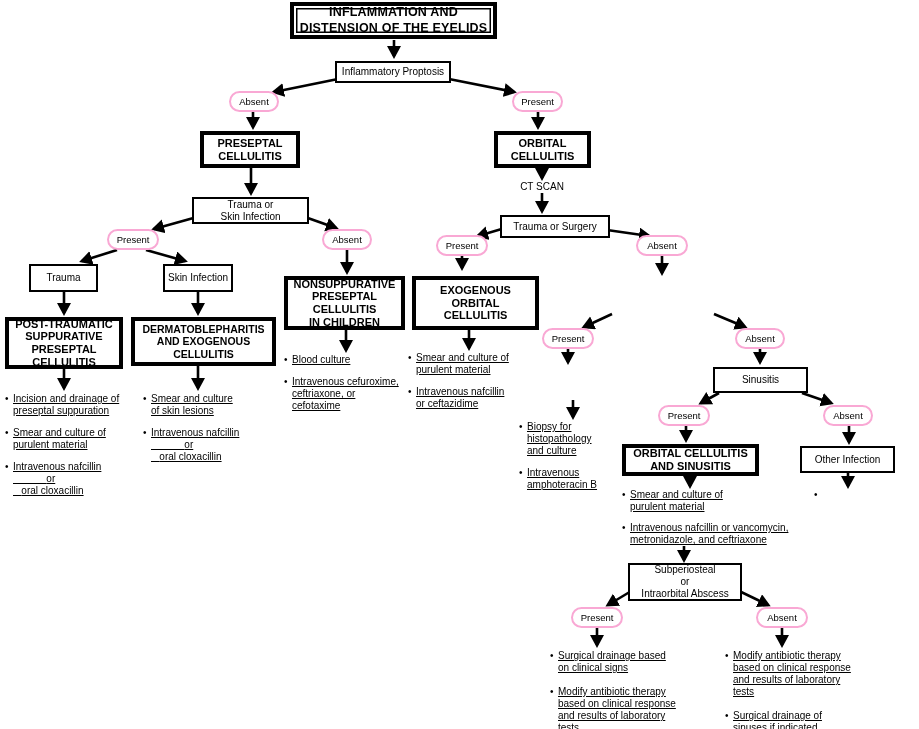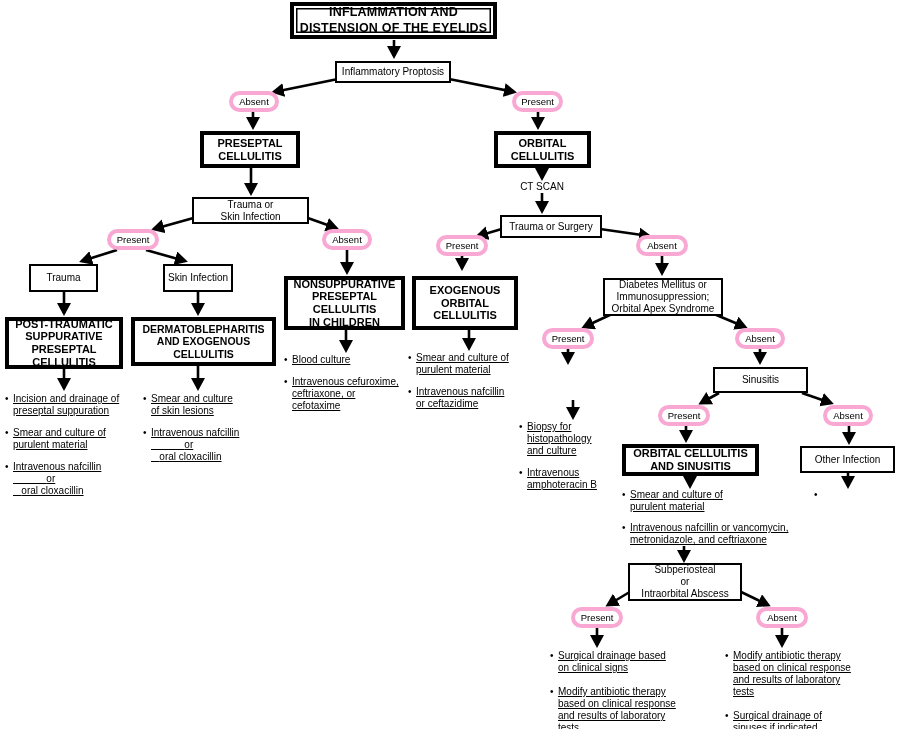--- a/index.html
+++ b/index.html
@@ -15,21 +15,21 @@
     white-space:pre-line;font-size:10px;line-height:1.18;box-sizing:border-box;
     padding:1px 2px;
   }
   .thick{border-width:4px;font-weight:bold;font-size:11px;line-height:1.16;}
   .titlebox{
     border:4px solid #000;
     box-shadow:inset 0 0 0 2px #fff, inset 0 0 0 3.5px #000;
     font-weight:bold;font-size:12.5px;line-height:1.25;letter-spacing:.2px;
   }
   .pill{
-    position:absolute;background:#fff;border:4px solid #f9a8d4;border-radius:11px;
+    position:absolute;background:#fff;border:2px solid #f9a8d4;border-radius:11px;
     display:flex;align-items:center;justify-content:center;
     font-size:9.5px;box-sizing:border-box;
   }
   .floating-label{
     position:absolute;font-size:10px;text-align:center;white-space:pre;
   }
   .blist{position:absolute;font-size:10px;line-height:1.2;}
   .bullet{display:flex;align-items:flex-start;}
   .bullet + .bullet{margin-top:10px;}
   .blist.wide .bullet + .bullet{margin-top:12px;}
@@ -38,29 +38,29 @@
 
   
   #n-title{left:290px;top:2px;width:207px;height:37px;}
   #n-proptosis{left:335px;top:61px;width:116px;height:22px;}
   #p-absent1{left:229px;top:91px;width:50px;height:21px;}
   #p-present1{left:512px;top:91px;width:51px;height:21px;}
   #n-preseptal{left:200px;top:131px;width:100px;height:37px;}
   #n-orbital{left:494px;top:131px;width:97px;height:37px;}
   #t-ctscan{left:512px;top:181px;width:60px;}
   #n-traumaskin{left:192px;top:197px;width:117px;height:27px;}
-  #n-traumasurgery{left:500px;top:215px;width:102px;height:23px;}
+  #n-traumasurgery{left:500px;top:215px;width:110px;height:23px;}
   #p-present2{left:107px;top:229px;width:52px;height:21px;}
   #p-absent2{left:322px;top:229px;width:50px;height:21px;}
   #p-present3{left:436px;top:235px;width:52px;height:21px;}
   #p-absent3{left:636px;top:235px;width:52px;height:21px;}
   #n-trauma{left:29px;top:264px;width:69px;height:28px;}
   #n-skininf{left:163px;top:264px;width:70px;height:28px;}
   #n-nonsupp{left:284px;top:276px;width:121px;height:54px;}
-  #n-exog{left:412px;top:276px;width:106px;height:54px;}
+  #n-exog{left:412px;top:276px;width:127px;height:54px;}
   #n-diabetes{left:603px;top:278px;width:120px;height:38px;}
   #n-posttraumatic{left:5px;top:317px;width:118px;height:52px;}
   #n-dermato{left:131px;top:317px;width:145px;height:49px;font-size:10.5px;}
   #p-present4{left:542px;top:328px;width:52px;height:21px;}
   #p-absent4{left:735px;top:328px;width:50px;height:21px;}
   #n-fungal{left:516px;top:367px;width:116px;height:33px;}
   #n-sinusitis{left:713px;top:367px;width:95px;height:26px;}
   #p-present5{left:658px;top:405px;width:52px;height:21px;}
   #p-absent5{left:823px;top:405px;width:50px;height:21px;}
   #n-orbsin{left:622px;top:444px;width:137px;height:32px;}
@@ -152,23 +152,20 @@
   <div class="pill" id="p-absent3">Absent</div>
   <div class="node" id="n-trauma">Trauma</div>
   <div class="node" id="n-skininf">Skin Infection</div>
   <div class="node thick" id="n-nonsupp">NONSUPPURATIVE
 PRESEPTAL
 CELLULITIS
 IN CHILDREN</div>
   <div class="node thick" id="n-exog">EXOGENOUS
 ORBITAL
 CELLULITIS</div>
-  <div class="node" id="n-diabetes">Diabetes Mellitus or
-Immunosuppression;
-Orbital Apex Syndrome</div>
   <div class="node thick" id="n-posttraumatic">POST-TRAUMATIC
 SUPPURATIVE
 PRESEPTAL
 CELLULITIS</div>
   <div class="node thick" id="n-dermato">DERMATOBLEPHARITIS
 AND EXOGENOUS
 CELLULITIS</div>
   <div class="pill" id="p-present4">Present</div>
   <div class="pill" id="p-absent4">Absent</div>
   <div class="node" id="n-sinusitis">Sinusitis</div>

